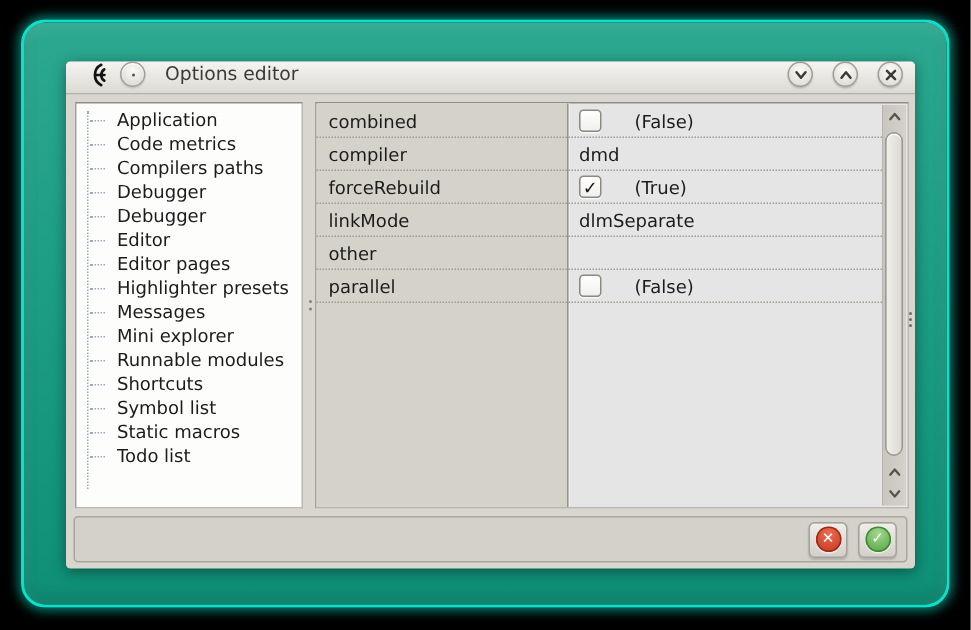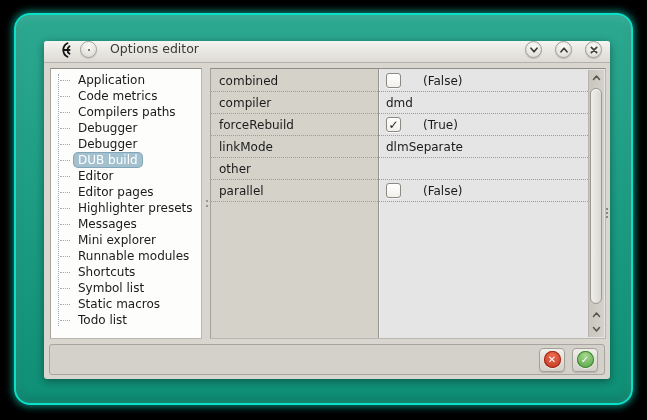--- a/index.html
+++ b/index.html
@@ -158,24 +158,20 @@
   <div class="item">
     <span class="twig"></span>
     <span class="lbl">Debugger</span>
   </div>
 
   <div class="item">
     <span class="twig"></span>
     <span class="lbl">Debugger</span>
   </div>
 
-  <div class="item sel">
-    <span class="twig"></span>
-    <span class="lbl">DUB build</span>
-  </div>
 
   <div class="item">
     <span class="twig"></span>
     <span class="lbl">Editor</span>
   </div>
 
   <div class="item">
     <span class="twig"></span>
     <span class="lbl">Editor pages</span>
   </div>

